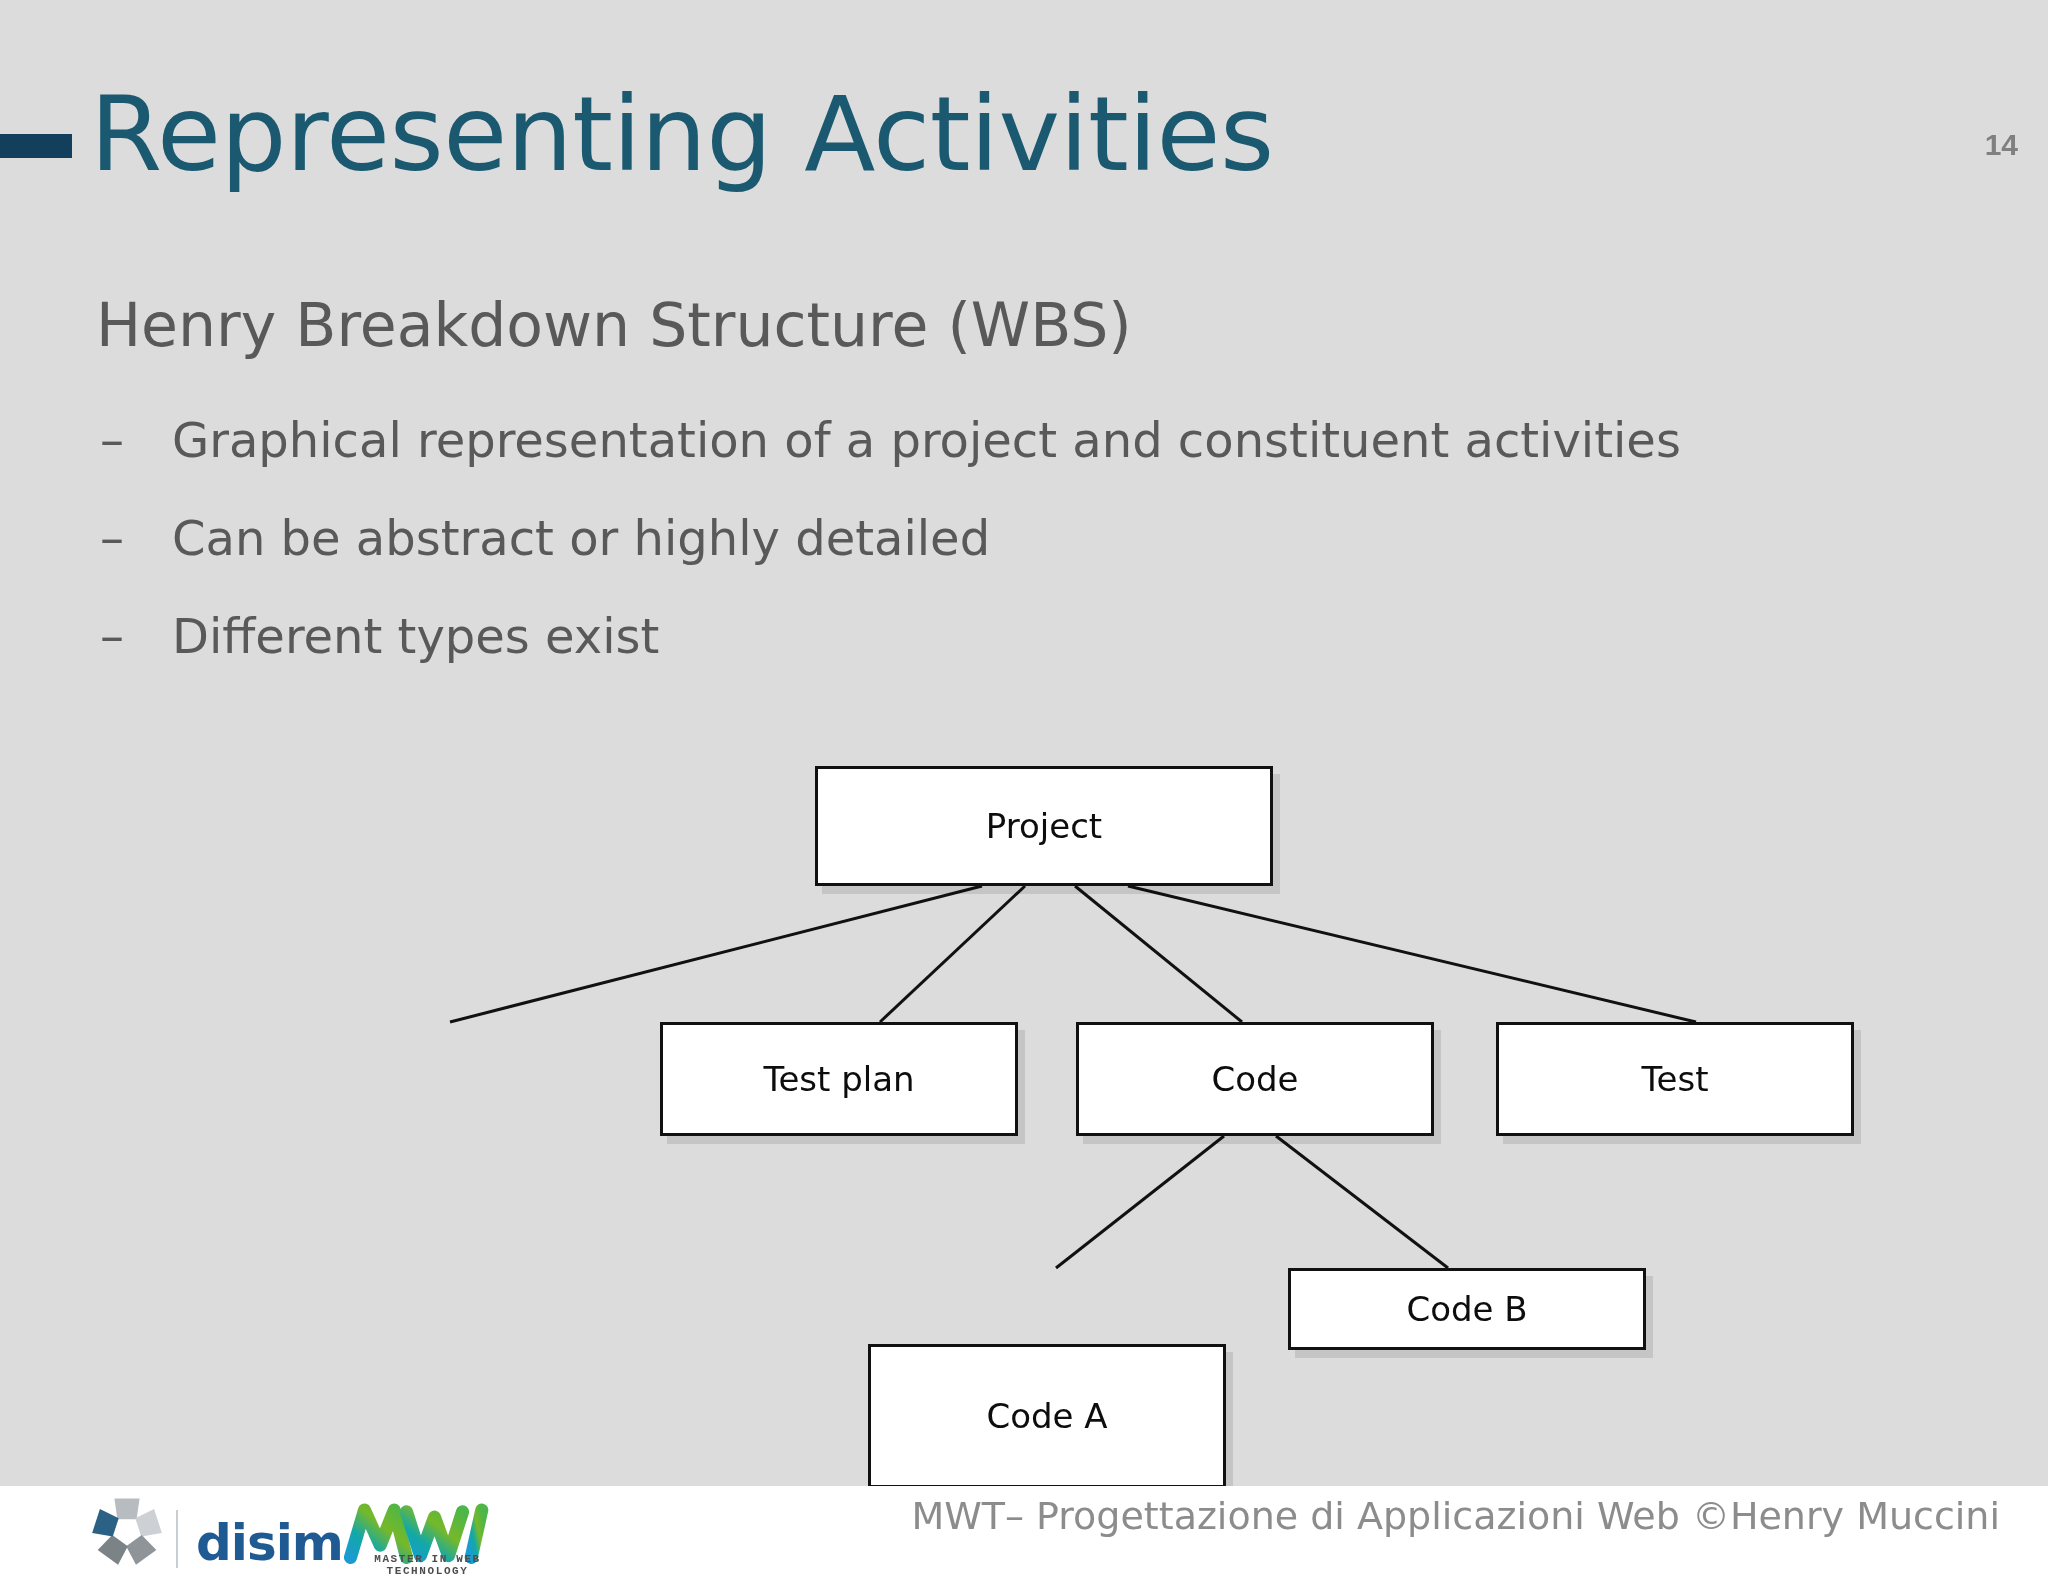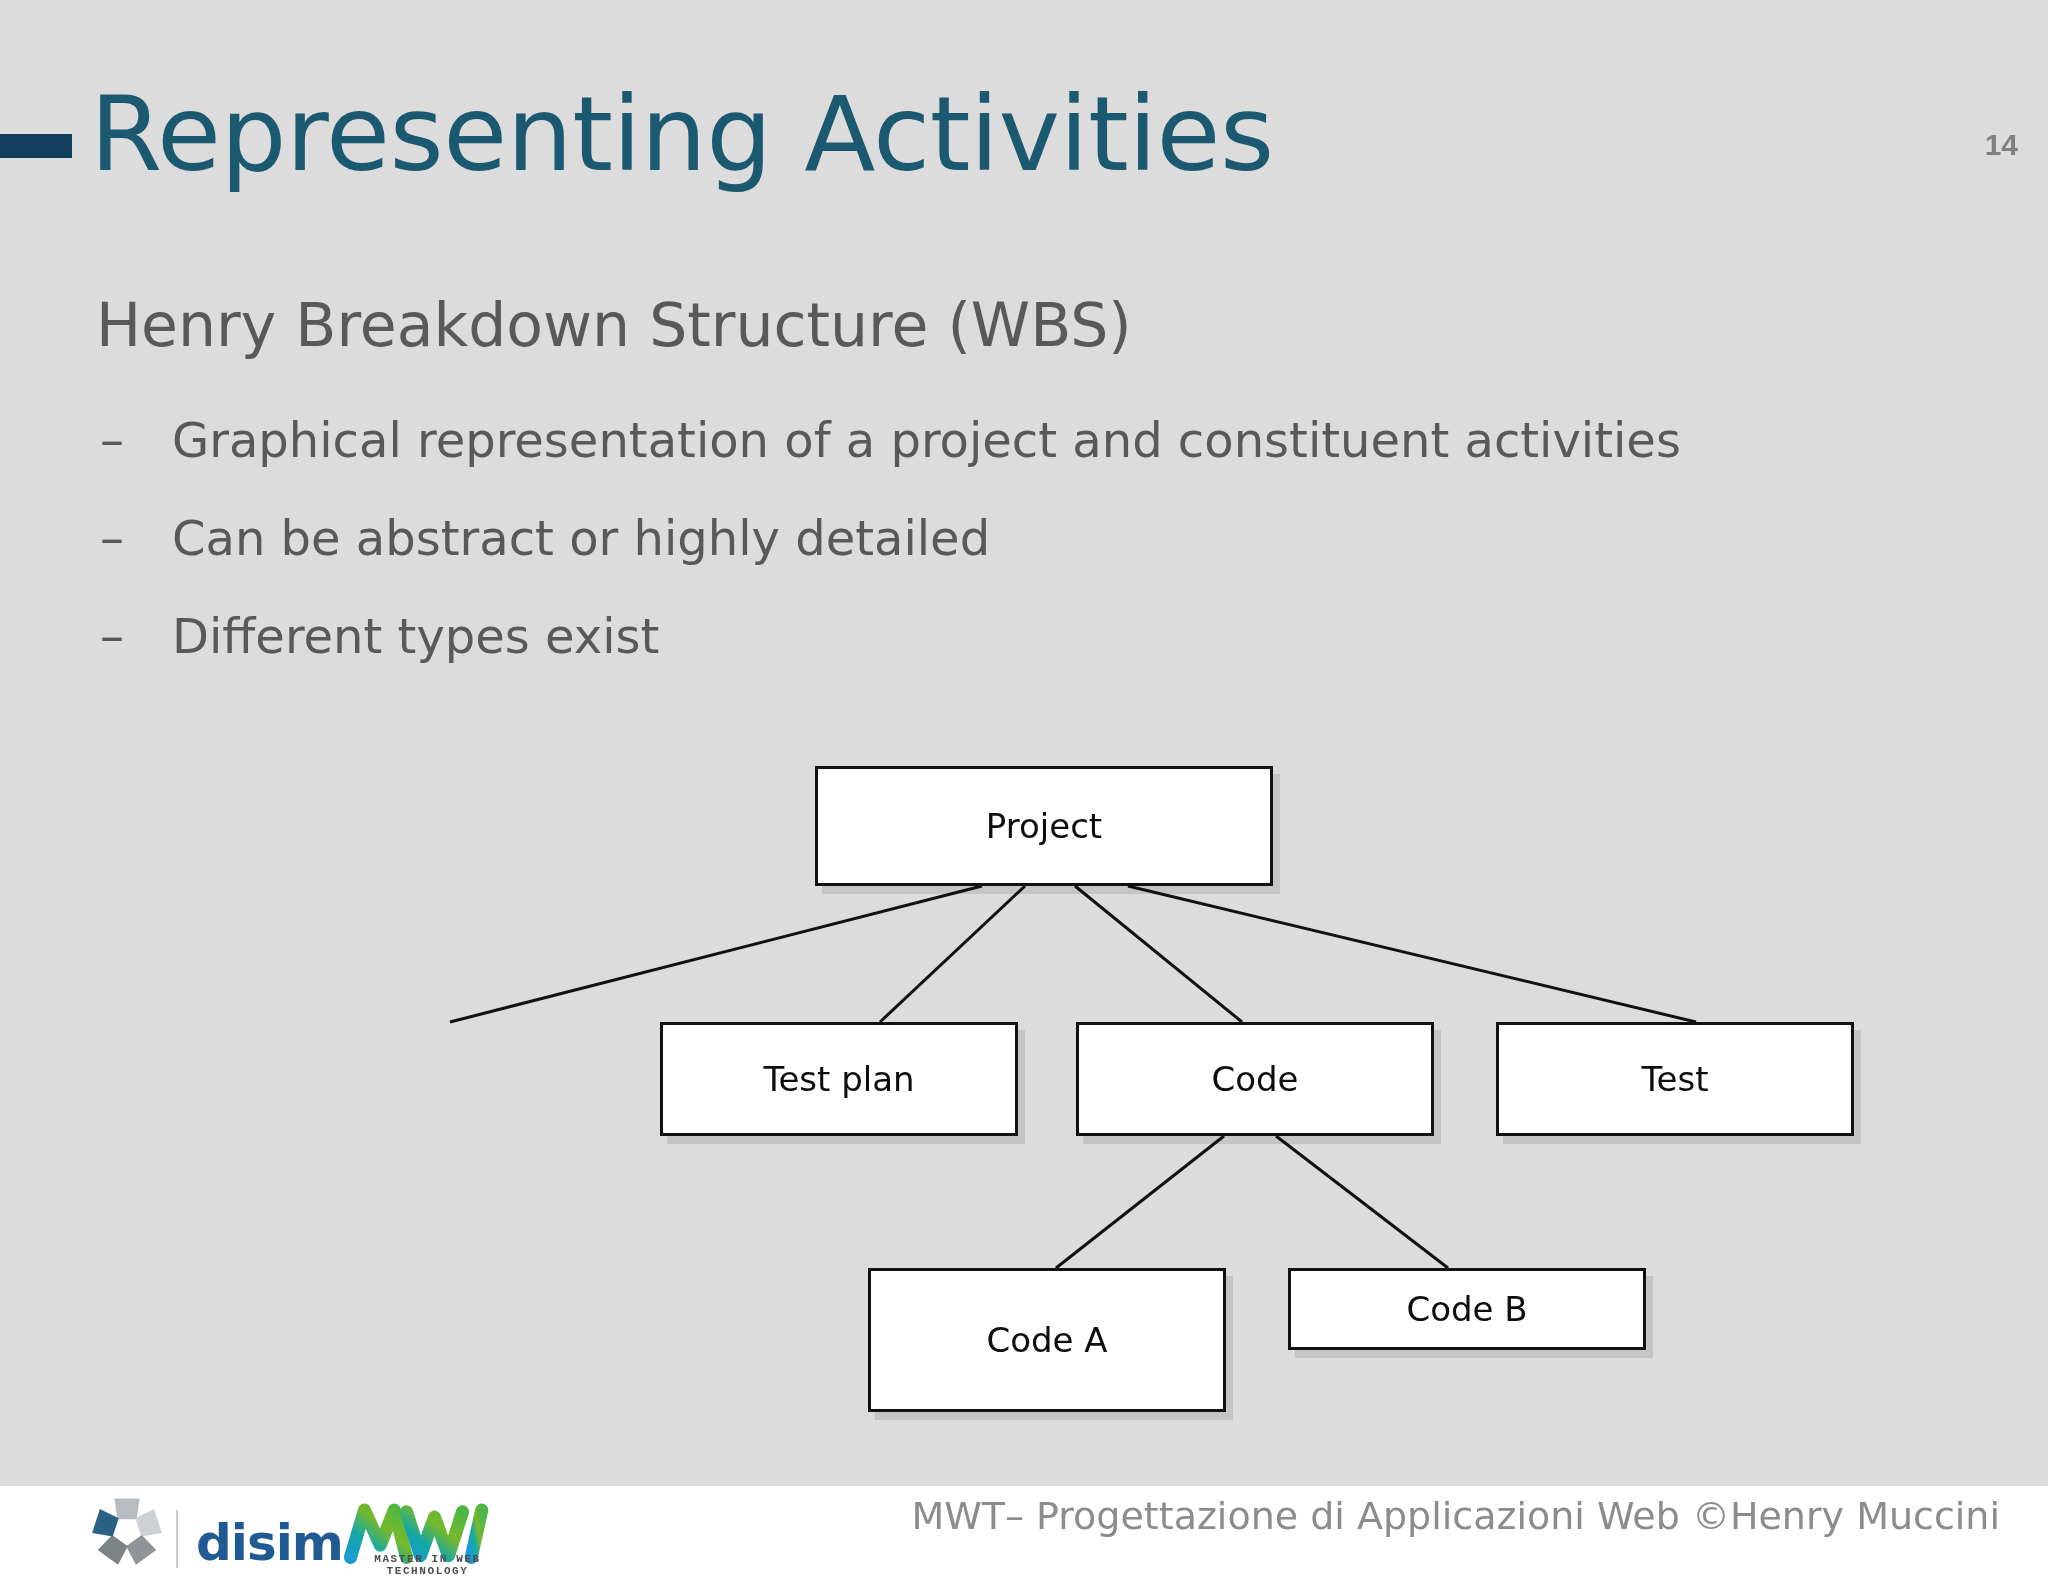--- a/index.html
+++ b/index.html
@@ -215,21 +215,21 @@
       </div>
       <div class="wbs-node" style="left: 660px; top: 1022px; width: 358px; height: 114px; background: rgb(255, 255, 255); border-color: rgb(17, 17, 17);">
         <span class="wbs-node-label">Test plan</span>
       </div>
       <div class="wbs-node" style="left: 1076px; top: 1022px; width: 358px; height: 114px; background: rgb(255, 255, 255); border-color: rgb(17, 17, 17);">
         <span class="wbs-node-label">Code</span>
       </div>
       <div class="wbs-node" style="left: 1496px; top: 1022px; width: 358px; height: 114px; background: rgb(255, 255, 255); border-color: rgb(17, 17, 17);">
         <span class="wbs-node-label">Test</span>
       </div>
-      <div class="wbs-node" style="left: 868px; top: 1268px; width: 358px; height: 144px; background: rgb(255, 255, 255); border-color: rgb(17, 17, 17);">
+      <div class="wbs-node" style="left: 868px; top: 1344px; width: 358px; height: 144px; background: rgb(255, 255, 255); border-color: rgb(17, 17, 17);">
         <span class="wbs-node-label">Code A</span>
       </div>
       <div class="wbs-node" style="left: 1288px; top: 1268px; width: 358px; height: 82px; background: rgb(255, 255, 255); border-color: rgb(17, 17, 17);">
         <span class="wbs-node-label">Code B</span>
       </div>
     </div>
 
   <div id="footer-band"></div>
 
   <div id="disim-logo">

